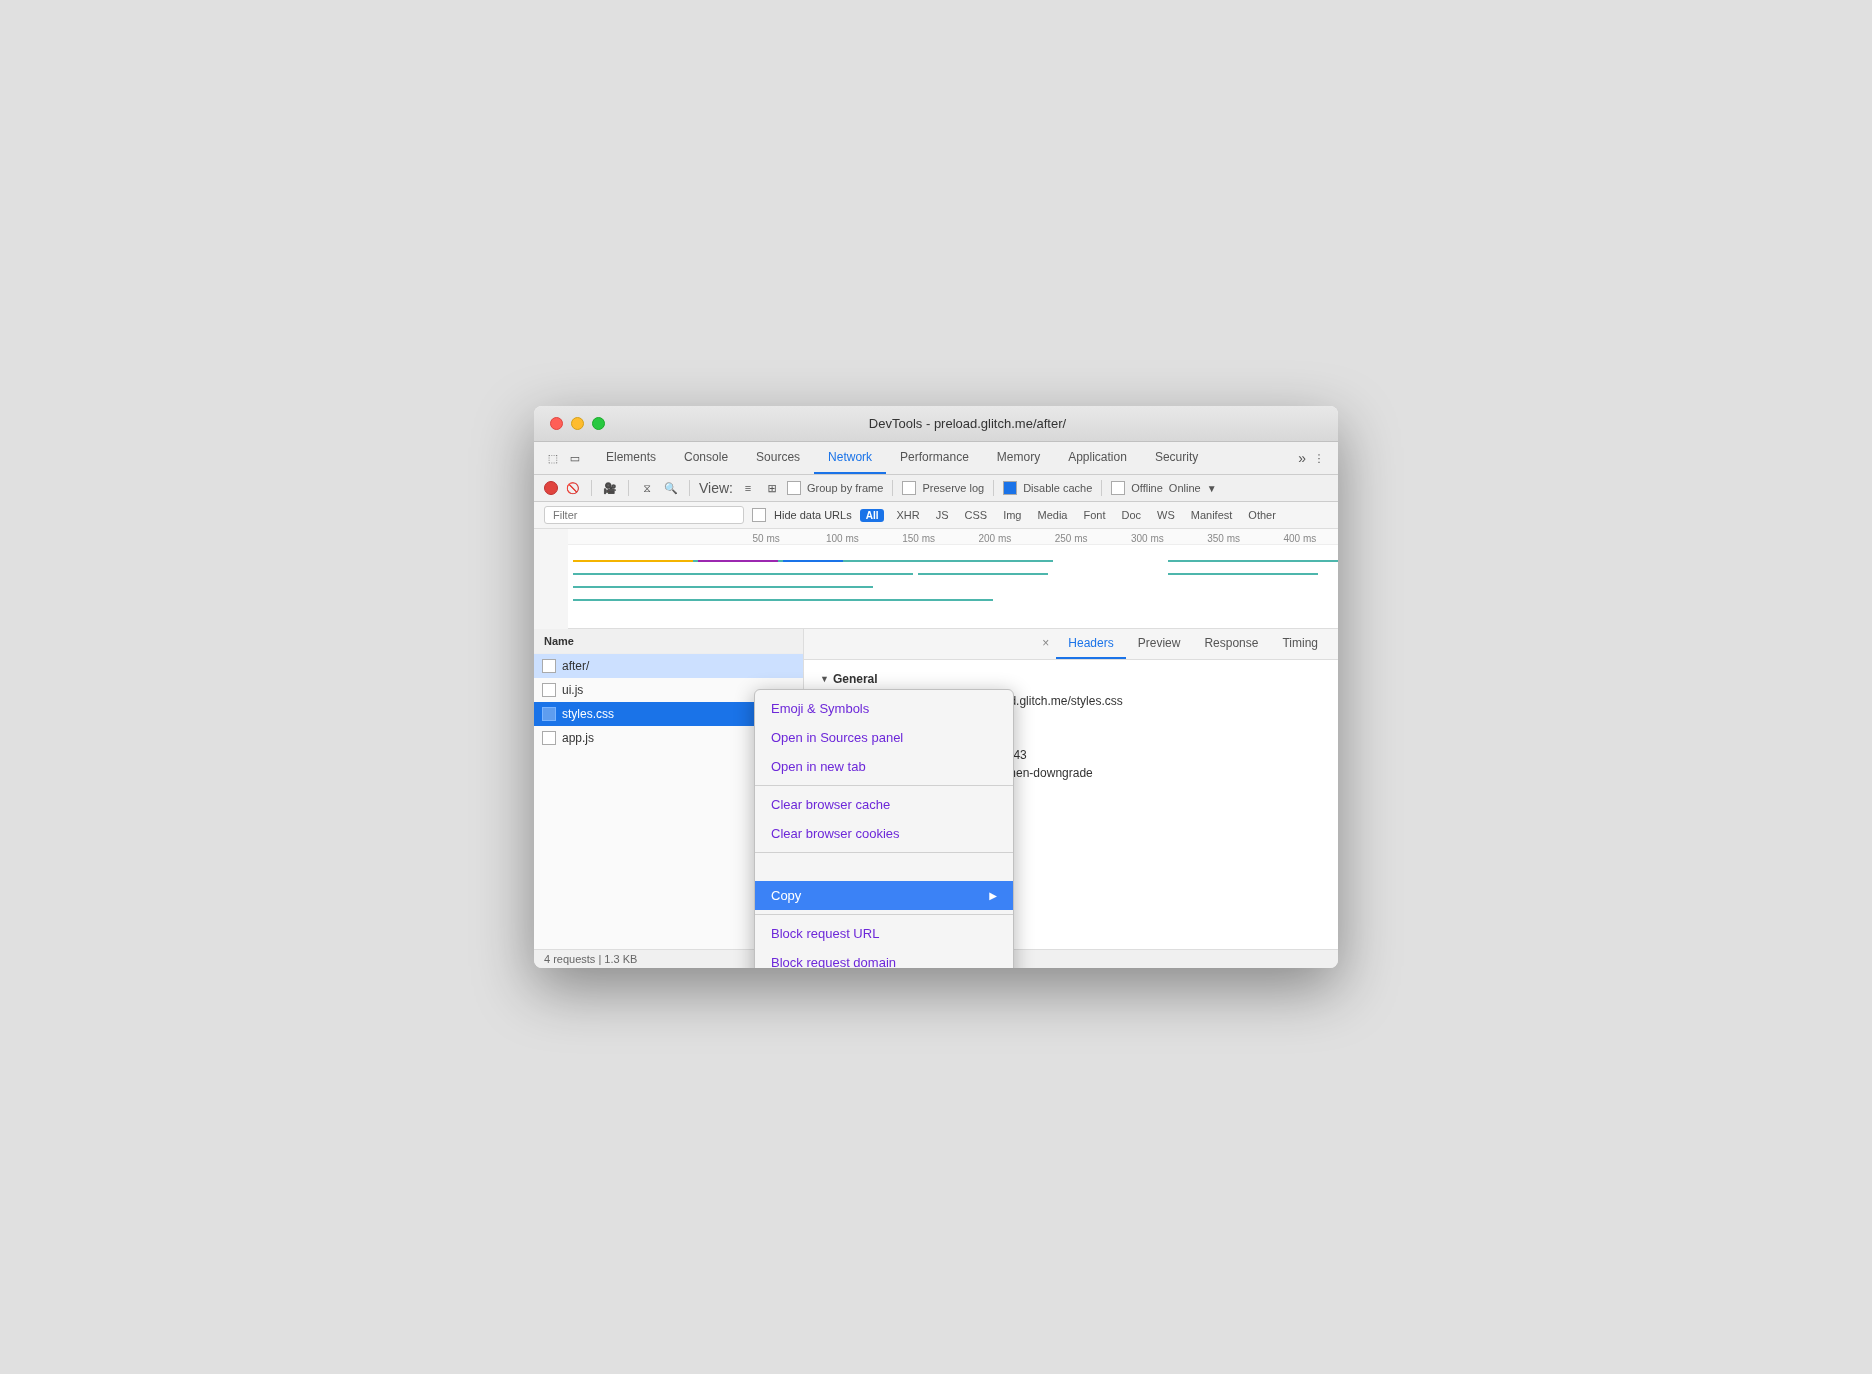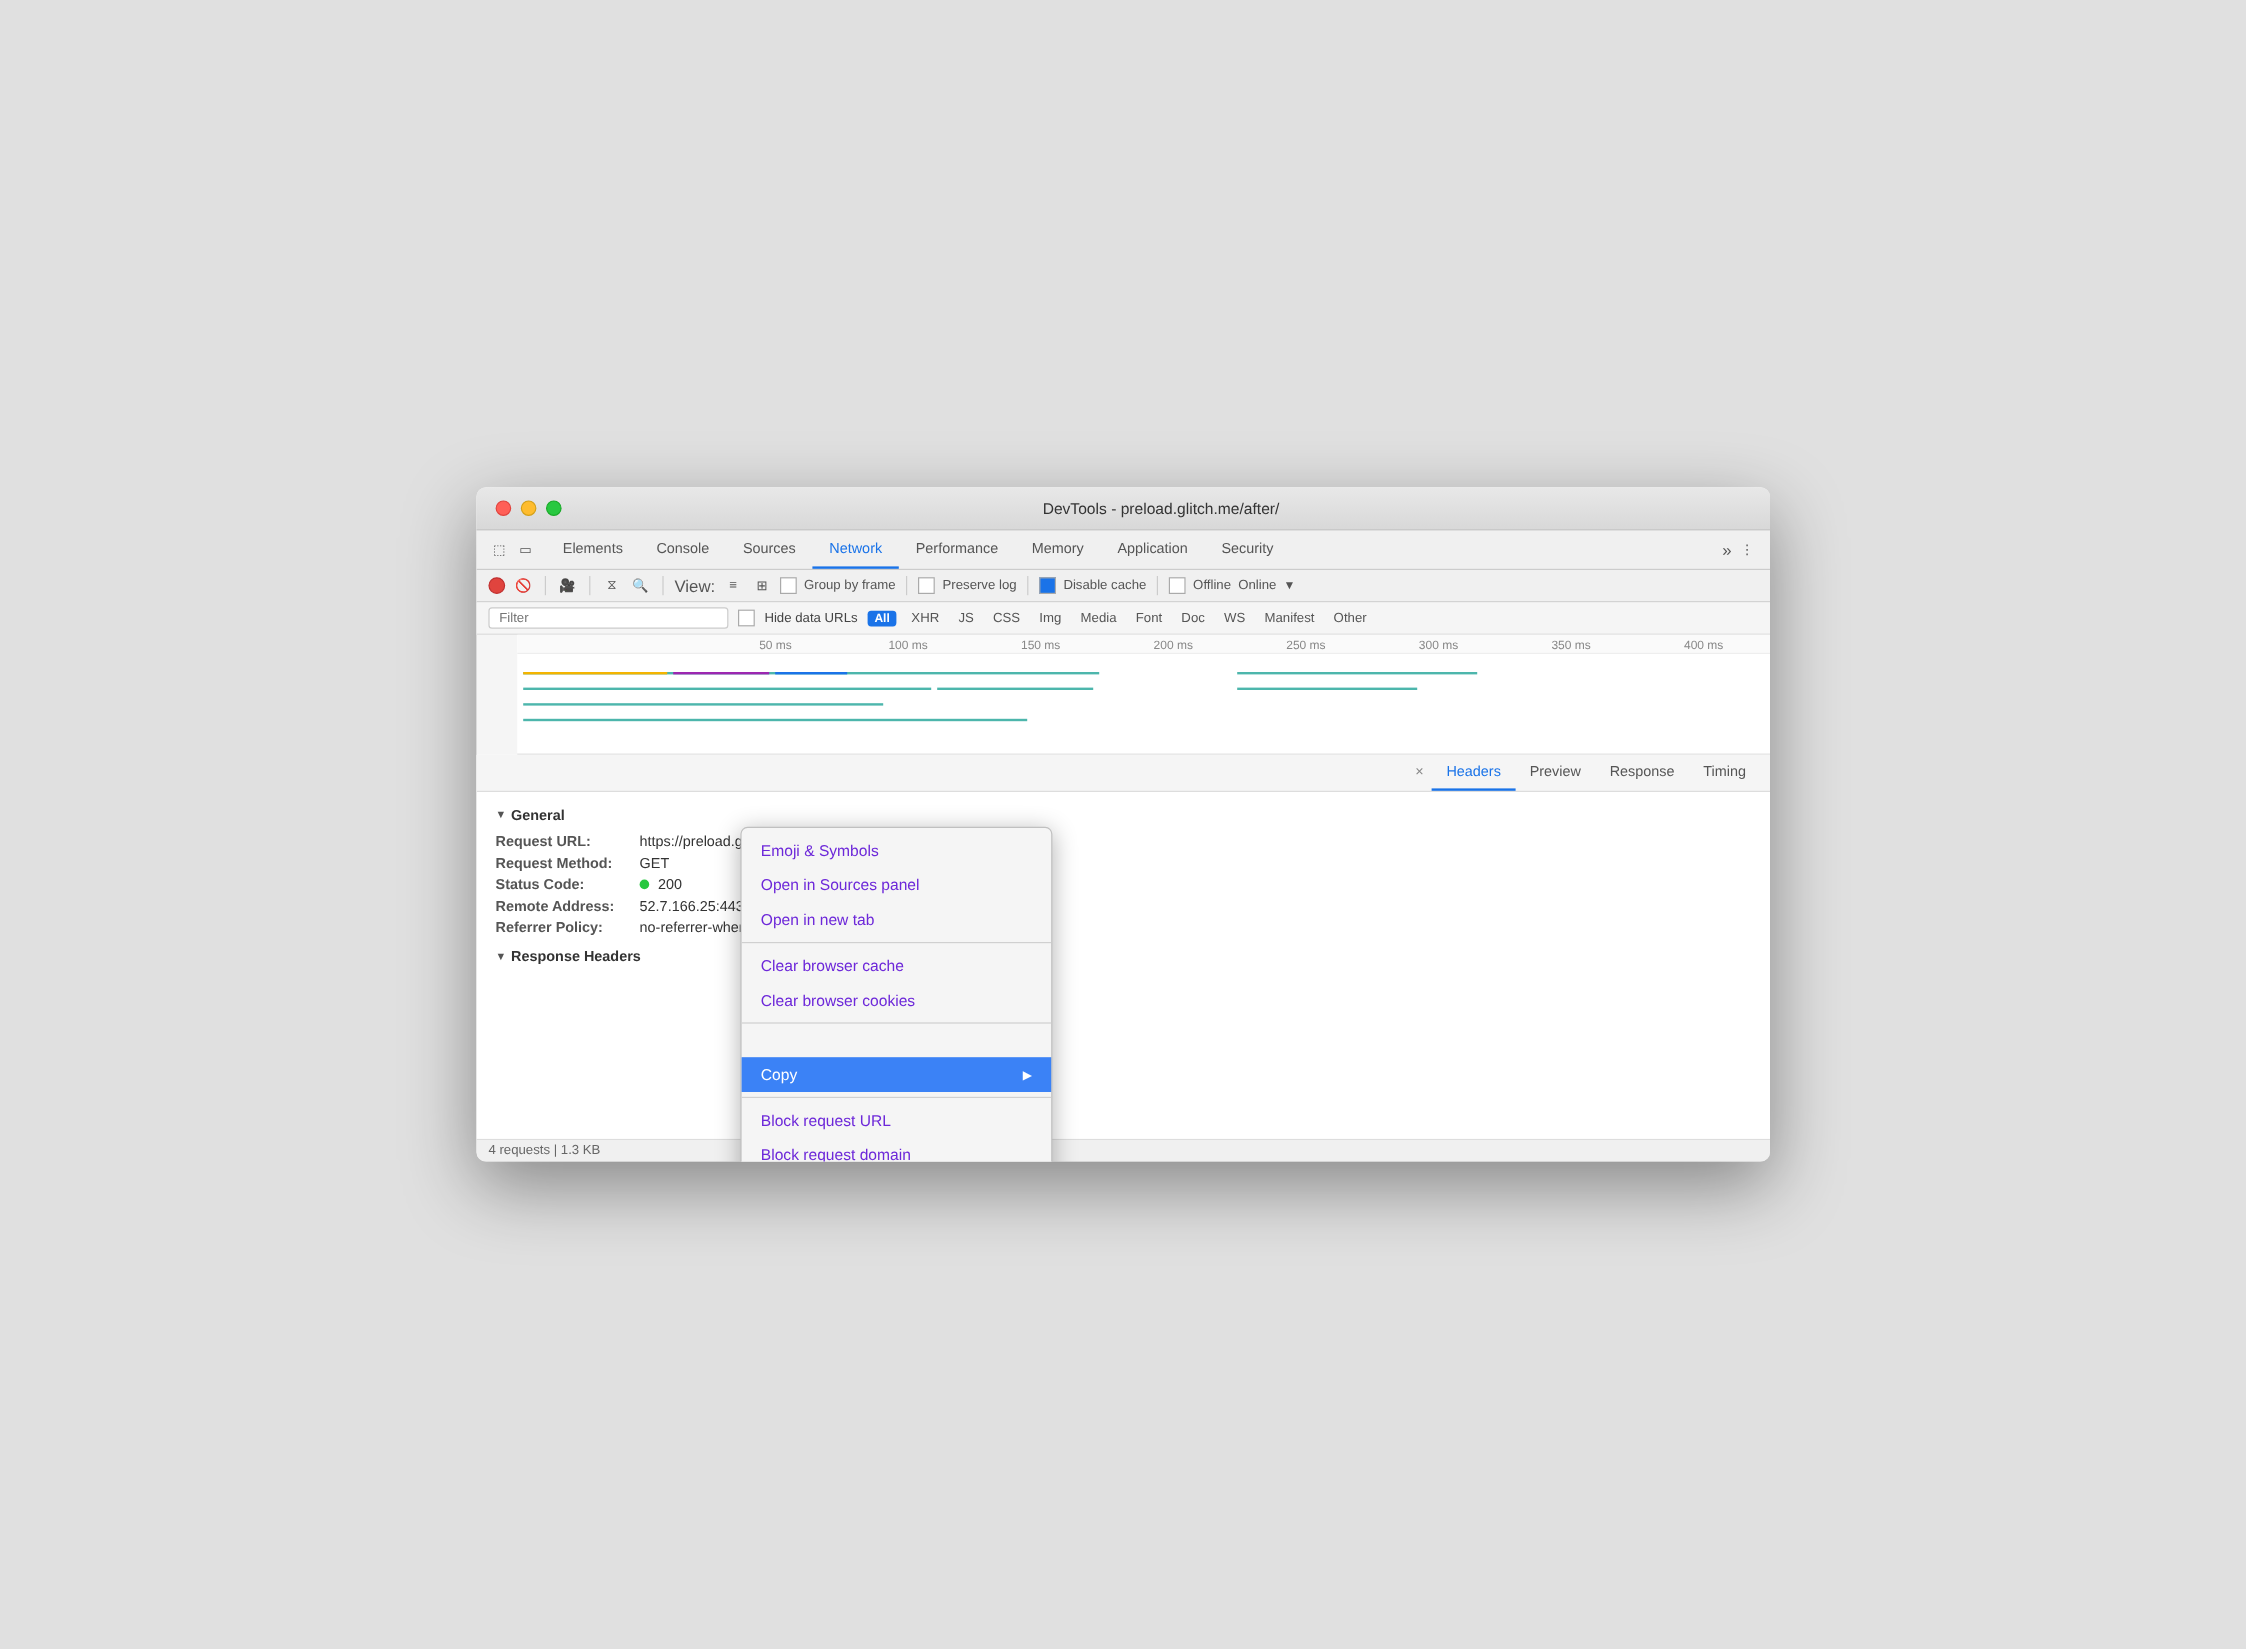--- a/index.html
+++ b/index.html
@@ -8,21 +8,21 @@
       font-family: -apple-system, BlinkMacSystemFont, 'Helvetica Neue', Arial, sans-serif;
       font-size: 12px;
       display: flex;
       justify-content: center;
       align-items: center;
       min-height: 100vh;
       padding: 40px;
     }
 
     .window {
-      width: 1078px;
+      width: 804px;
       background: #f5f5f5;
       border-radius: 8px;
       box-shadow: 0 20px 60px rgba(0,0,0,0.4);
       overflow: hidden;
       position: relative;
     }
 
     
     .title-bar {
       background: linear-gradient(to bottom, #e8e8e8, #d8d8d8);
@@ -447,20 +447,39 @@
       <div style="position:absolute;top:41px;left:5px;width:300px;height:2px;background:#4db6ac;"></div>
       <div style="position:absolute;top:54px;left:5px;width:420px;height:2px;background:#4db6ac;"></div>
 
       <div style="position:absolute;top:15px;left:600px;width:200px;height:2px;background:#4db6ac;"></div>
       <div style="position:absolute;top:28px;left:600px;width:150px;height:2px;background:#4db6ac;"></div>
     </div>
   </div>
 
   <div class="main" style="position:relative;">
 
+    <div class="file-list">
+      <div class="file-list-header">Name</div>
+      <div class="file-item selected">
+        <span class="file-icon"></span>
+        <span>after/</span>
+      </div>
+      <div class="file-item">
+        <span class="file-icon"></span>
+        <span>ui.js</span>
+      </div>
+      <div class="file-item selected-dark">
+        <span class="file-icon" style="border-color:#7ab4ff;background:rgba(255,255,255,0.3);"></span>
+        <span>styles.css</span>
+      </div>
+      <div class="file-item">
+        <span class="file-icon"></span>
+        <span>app.js</span>
+      </div>
+    </div>
 
     <div class="detail-panel">
       <div class="detail-tabs">
         <span class="detail-close">×</span>
         <div class="detail-tab active">Headers</div>
         <div class="detail-tab">Preview</div>
         <div class="detail-tab">Response</div>
         <div class="detail-tab">Timing</div>
       </div>
       <div class="detail-content">

